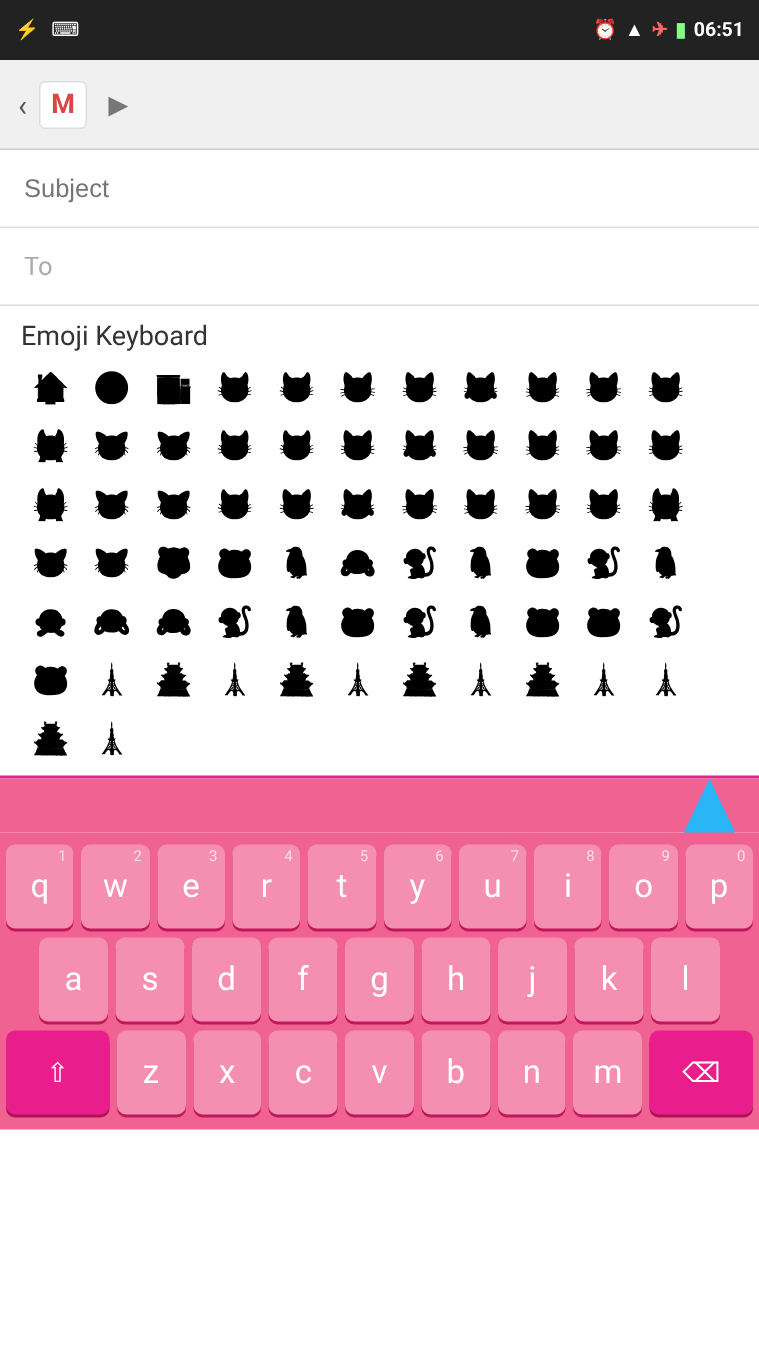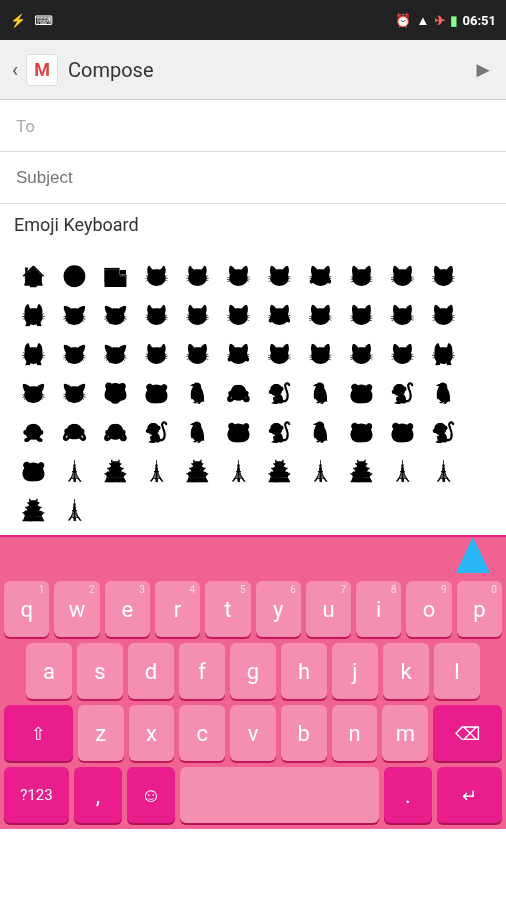--- a/index.html
+++ b/index.html
@@ -105,21 +105,21 @@
 
     
     .emoji-area {
       background: #fff;
       padding: 10px 14px 6px 14px;
       border-bottom: 2px solid #e91e8c;
     }
     .emoji-area-title {
       font-size: 18px;
       color: #333;
-      margin-bottom: 22px;
+      margin-bottom: 4px;
       font-weight: normal;
     }
     .emoji-grid {
       display: flex;
       flex-wrap: wrap;
       gap: 1px;
       font-size: 22px;
       line-height: 1.3;
     }
     .emoji-item {
@@ -213,31 +213,30 @@
     <span>▲</span>
     <span style="color:#f66">✈</span>
     <span style="color:#8f8">▮</span>
     <span>06:51</span>
   </div>
 </div>
 
 <div class="app-bar">
   <div class="app-bar-back">‹</div>
   <div class="gmail-icon">M</div>
-  <div class="app-bar-title">Compose</div>
   <div class="app-bar-send">►</div>
 </div>
 
 <div class="email-fields">
+  <div class="field-row">
+    <input class="field-input" type="text" placeholder="Subject" style="padding-left: 0px; color: rgb(170, 170, 170);">
+  </div>
   <div class="field-row">
     <span class="field-label">To</span>
     <input class="field-input" type="text" style="">
-  </div>
-  <div class="field-row">
-    <input class="field-input" type="text" placeholder="Subject" style="padding-left: 0px; color: rgb(170, 170, 170);">
   </div>
 </div>
 
 <div class="emoji-area">
   <div class="emoji-area-title">Emoji Keyboard</div>
   <div class="emoji-grid">
 
   <div class="emoji-item">🏠</div>
       <div class="emoji-item">🕐</div>
       <div class="emoji-item">🏬</div>
@@ -349,22 +348,14 @@
     <div class="key">z</div>
     <div class="key">x</div>
     <div class="key">c</div>
     <div class="key">v</div>
     <div class="key">b</div>
     <div class="key">n</div>
     <div class="key">m</div>
     <div class="key key-delete key-wide" style="font-size:18px;">⌫</div>
   </div>
 
-  <div class="key-row" style="margin-bottom:2px;">
-    <div class="key key-sym key-special" style="font-size:15px; max-width:65px; flex:1.4;">?123</div>
-    <div class="key key-special" style="max-width:48px;">,</div>
-    <div class="key key-special" style="max-width:48px; font-size:20px;">☺</div>
-    <div class="key key-space key-special" style="flex:3; max-width:none;"> </div>
-    <div class="key key-special" style="max-width:48px;">.</div>
-    <div class="key key-special" style="max-width:65px; flex:1.4; font-size:18px;">↵</div>
-  </div>
 
 </div>
 
 </body></html>

